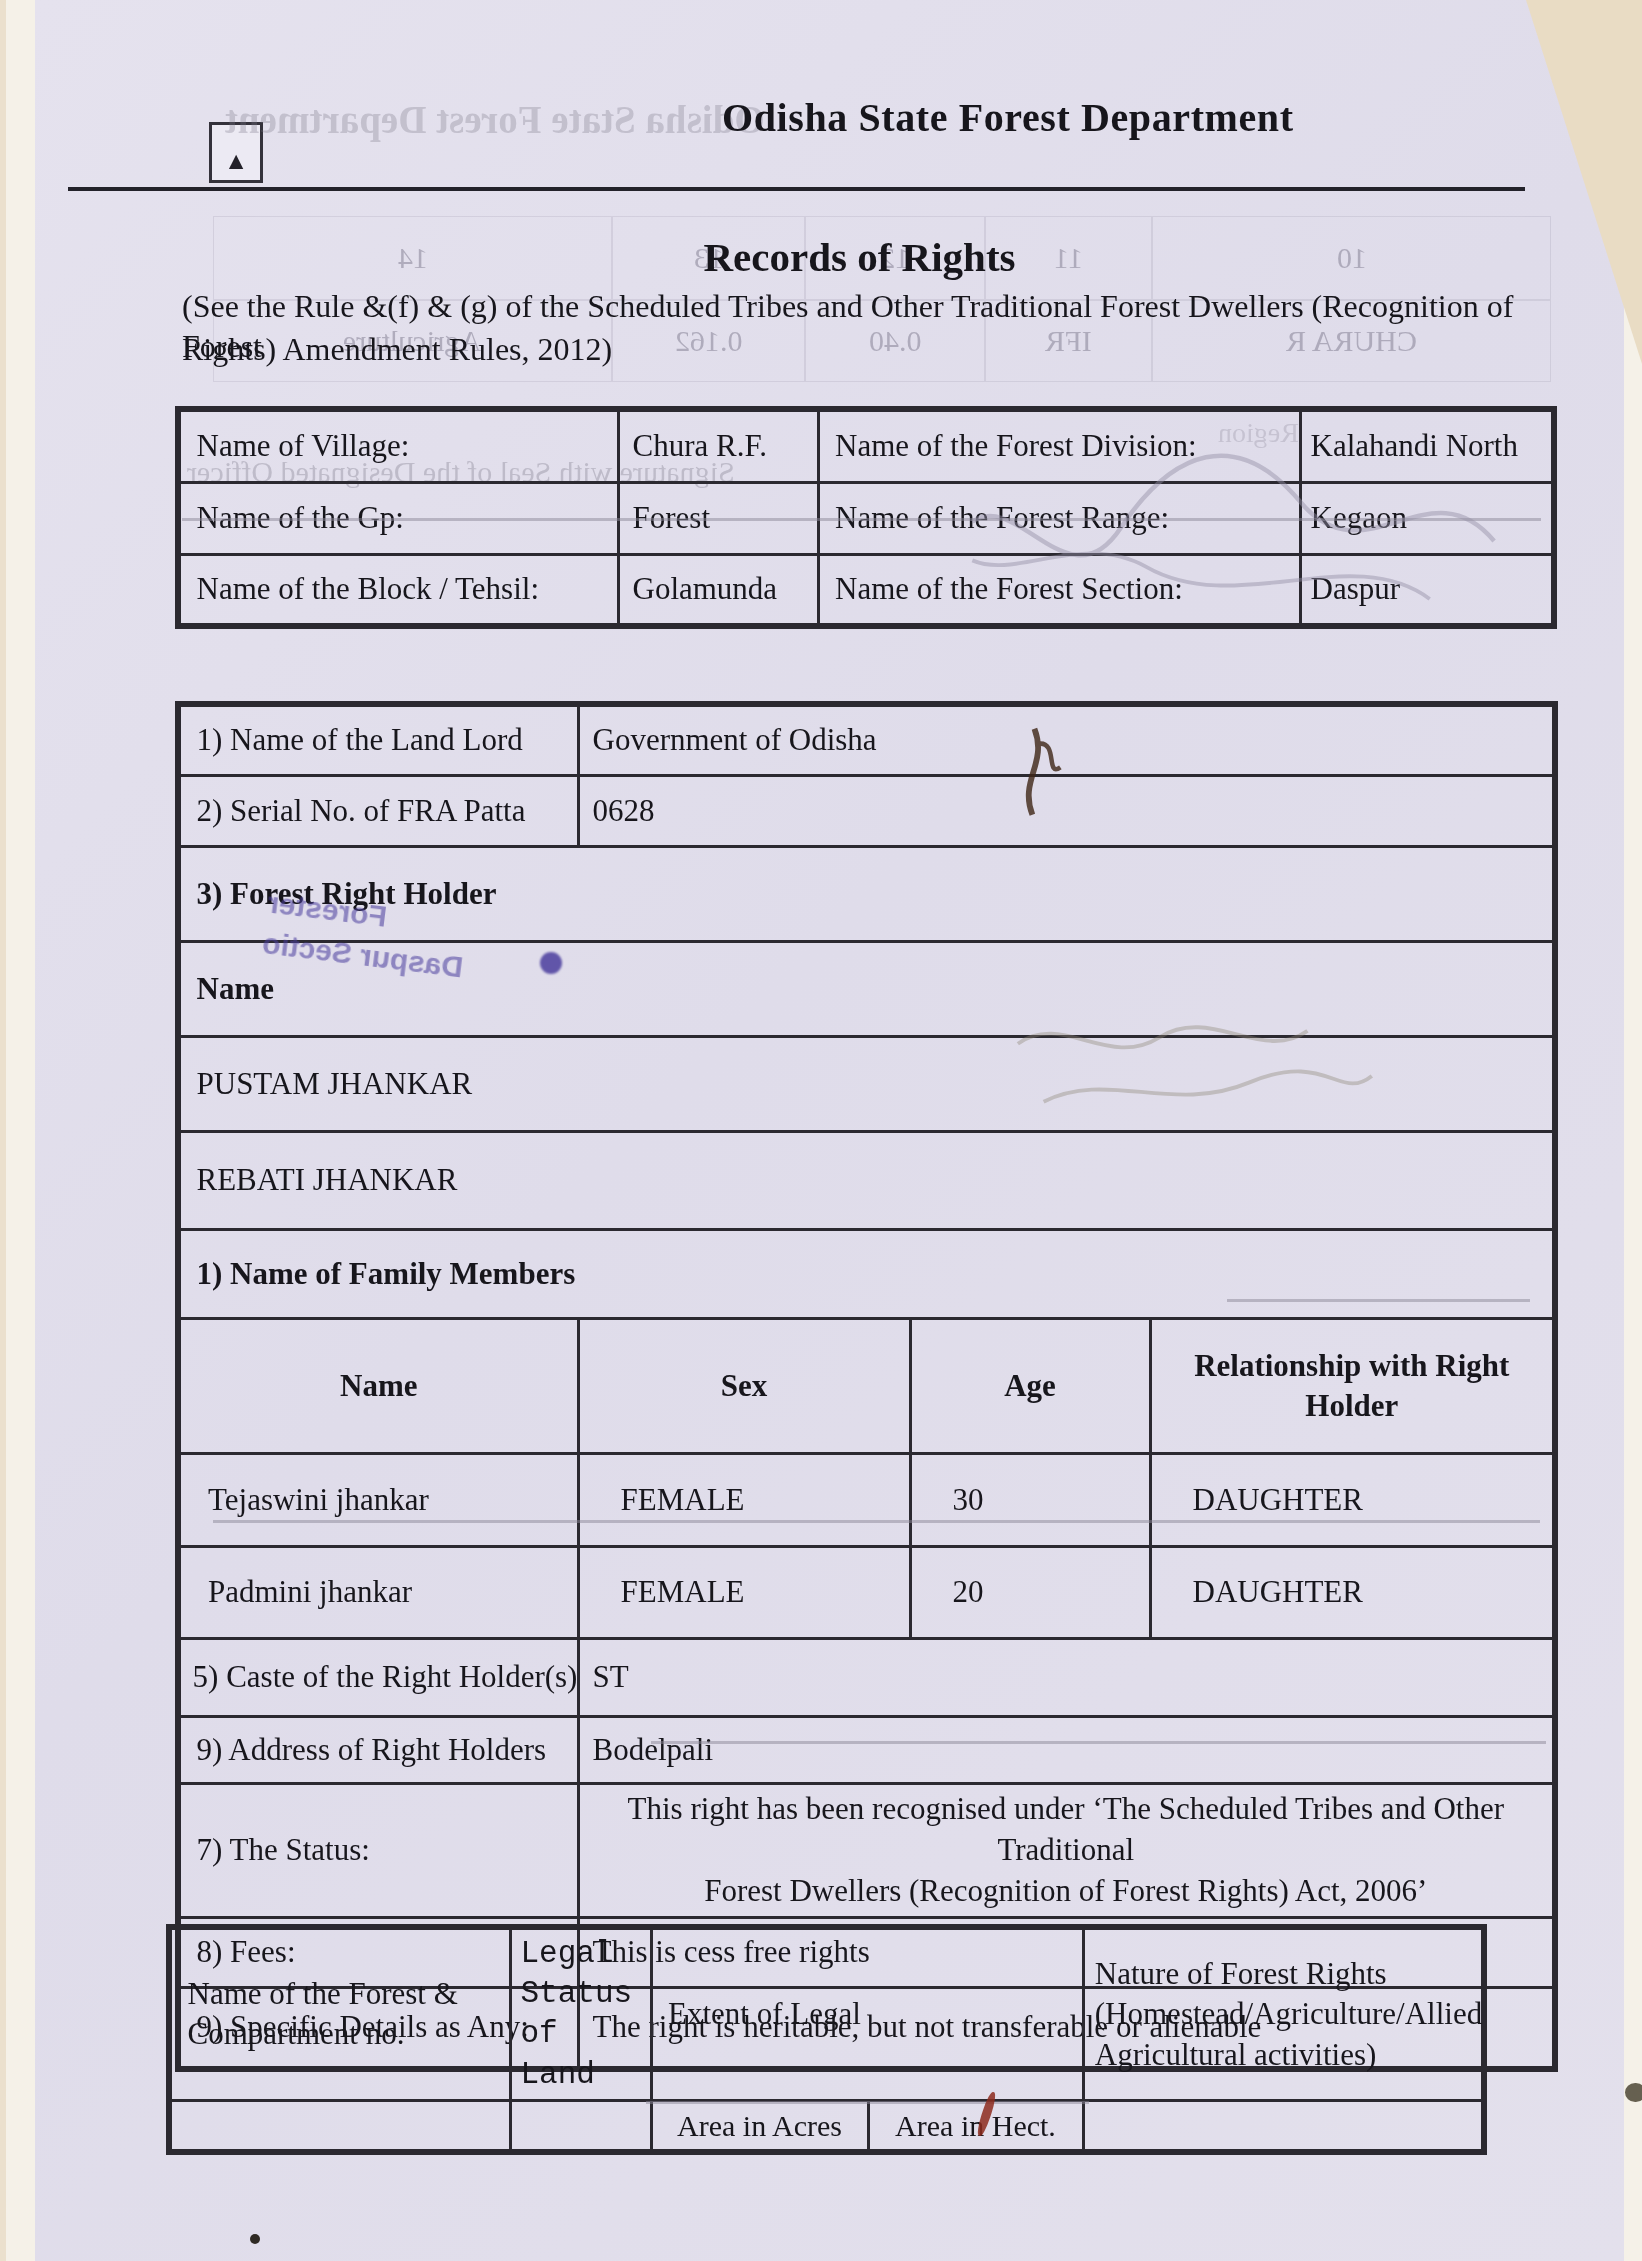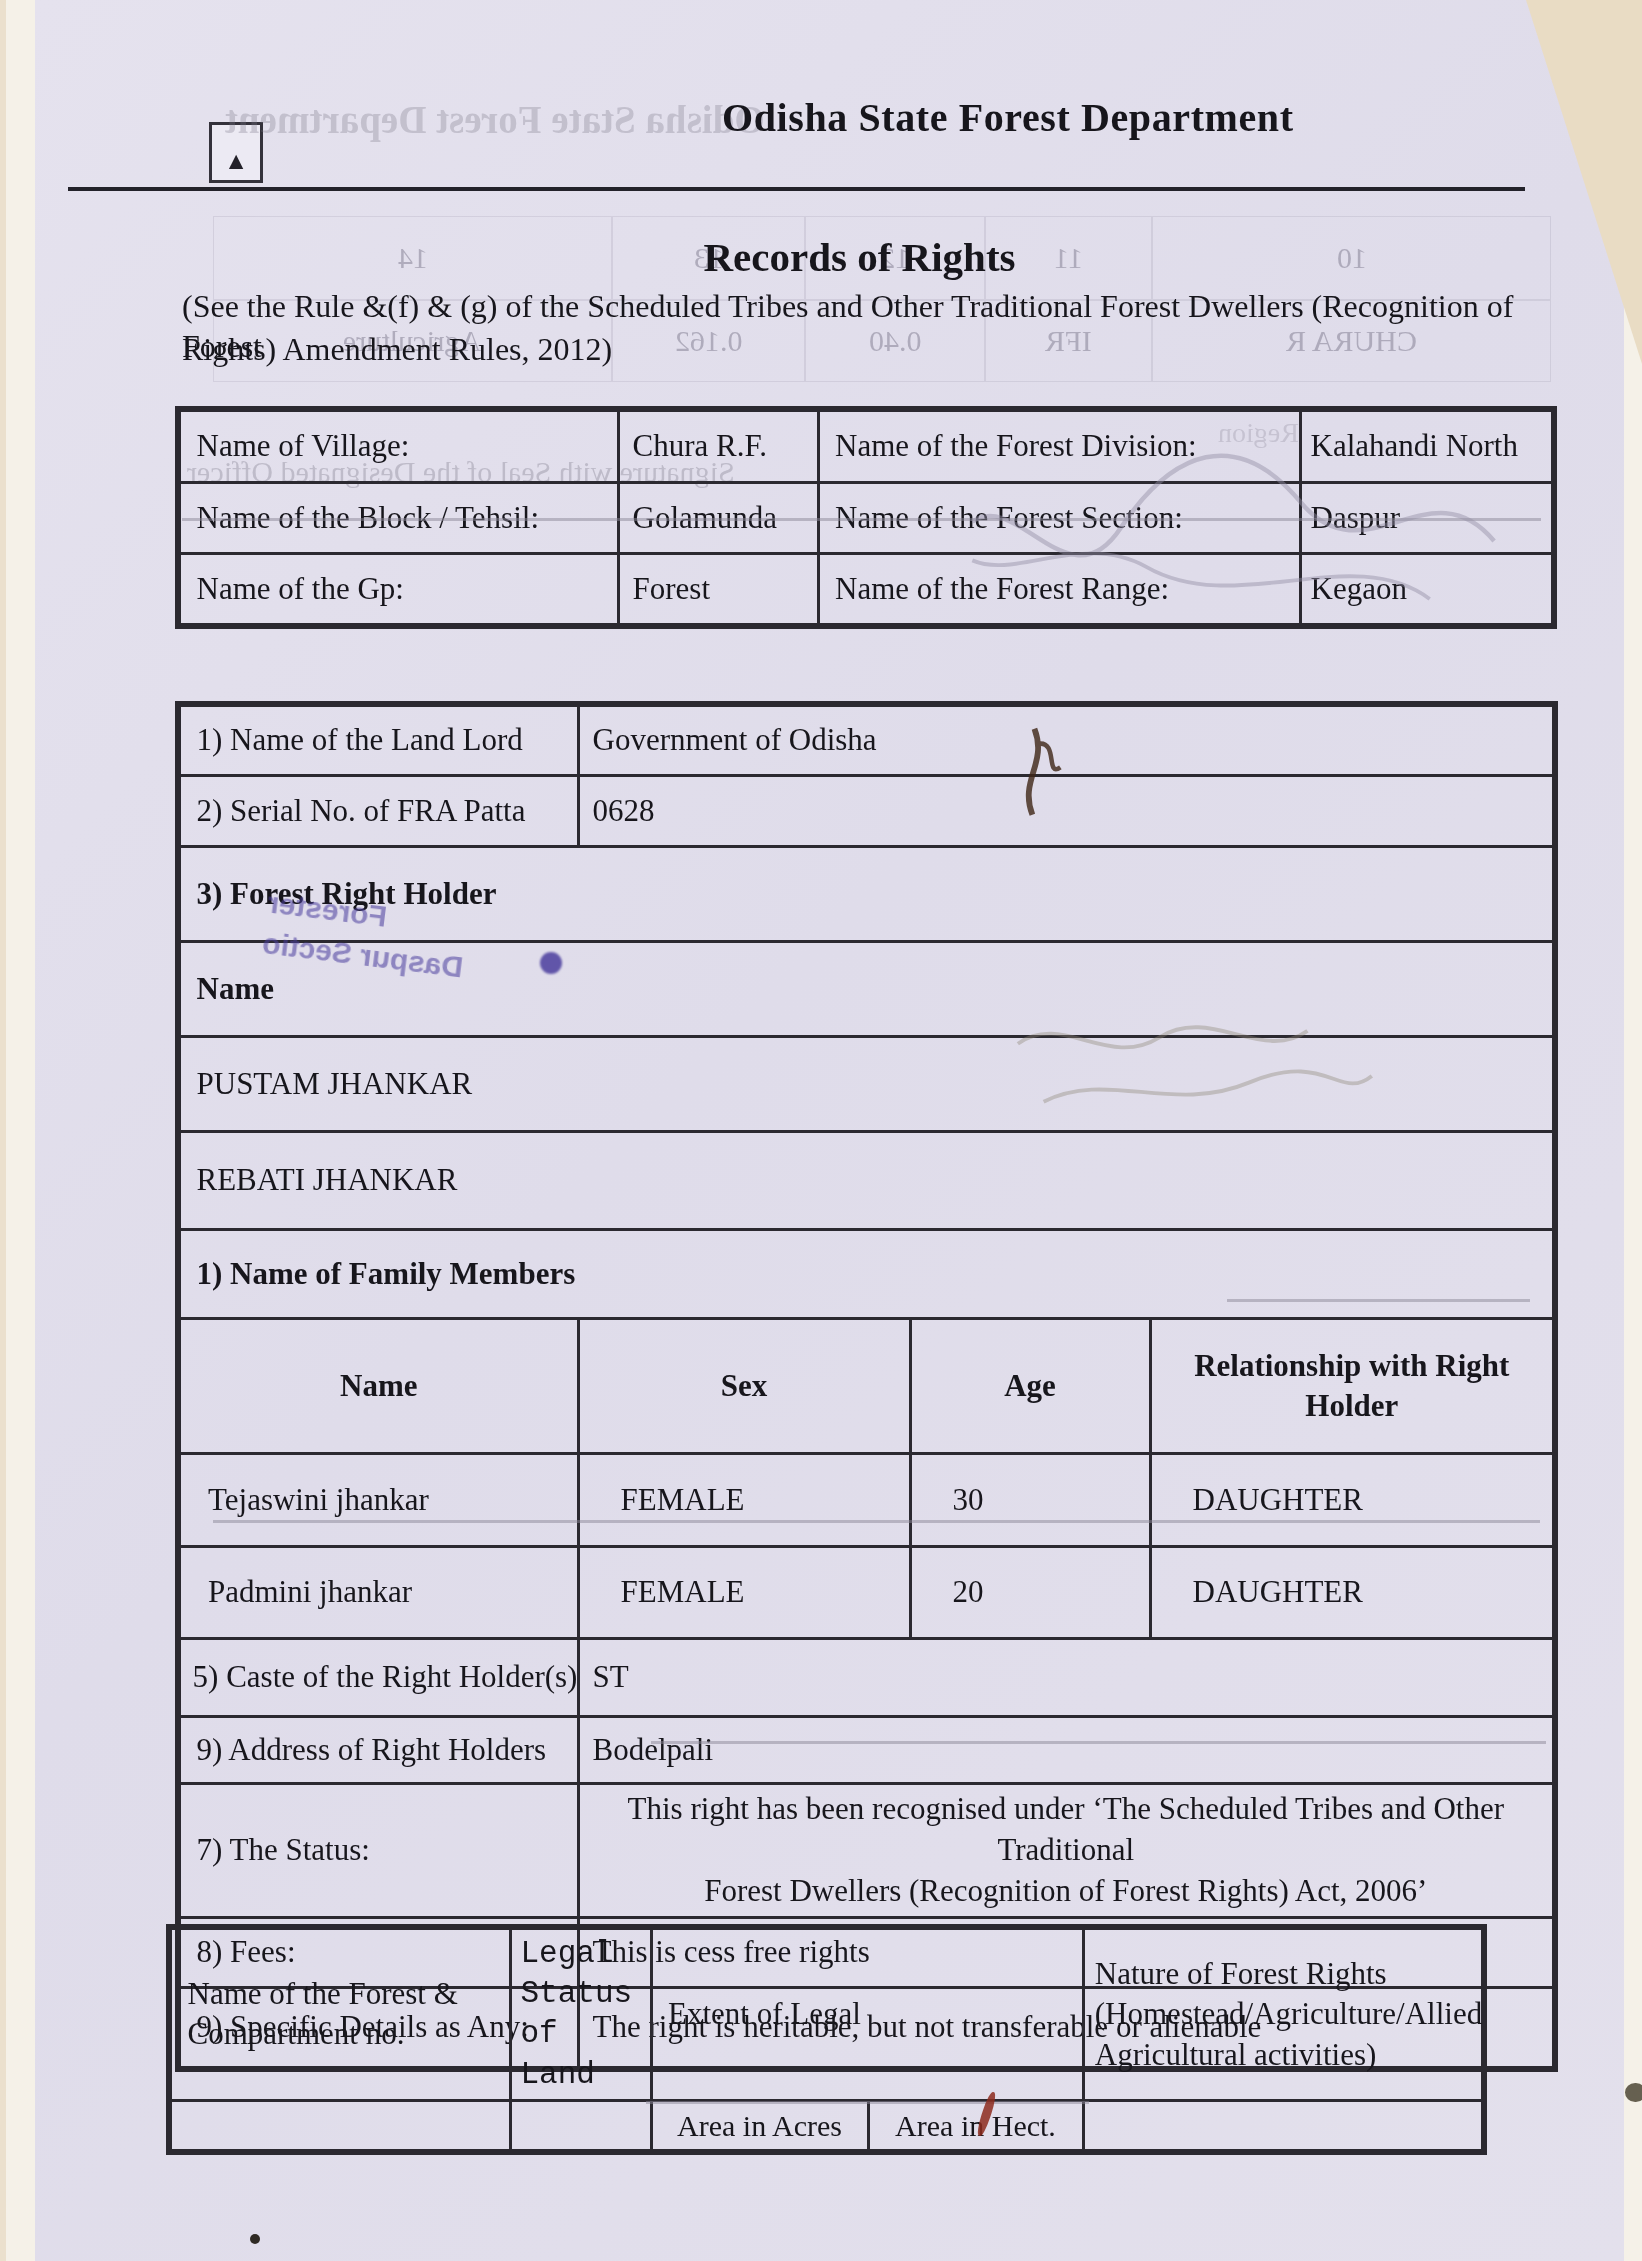--- a/index.html
+++ b/index.html
@@ -127,30 +127,30 @@
       <col style="width:254px">
     </colgroup>
   <tbody>
       <tr>
     <td class="lbl" style="height:61px">Name of Village:</td>
     <td>Chura R.F.</td>
     <td class="lbl">Name of the Forest Division:</td>
     <td style="padding-left:9px">Kalahandi North</td>
   </tr>
   <tr>
+    <td class="lbl" style="height:61px">Name of the Gp:</td>
+    <td>Forest</td>
+    <td class="lbl">Name of the Forest Range:</td>
+    <td style="padding-left:9px">Kegaon</td>
+  </tr>
+  <tr>
     <td class="lbl" style="height:60px">Name of the Block / Tehsil:</td>
     <td>Golamunda</td>
     <td class="lbl">Name of the Forest Section:</td>
     <td style="padding-left:9px">Daspur</td>
-  </tr>
-  <tr>
-    <td class="lbl" style="height:61px">Name of the Gp:</td>
-    <td>Forest</td>
-    <td class="lbl">Name of the Forest Range:</td>
-    <td style="padding-left:9px">Kegaon</td>
   </tr>
 </tbody>
   </table>
 
 <table style="left:175px;top:701px;width:1377px;">
   <colgroup>
       <col style="width:400px">
       <col style="width:332px">
       <col style="width:240px">
       <col style="width:405px">

